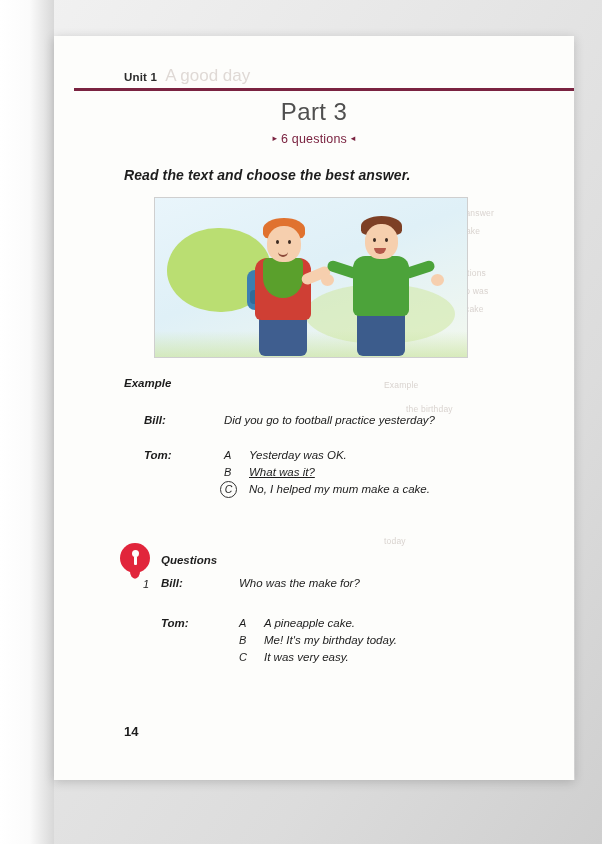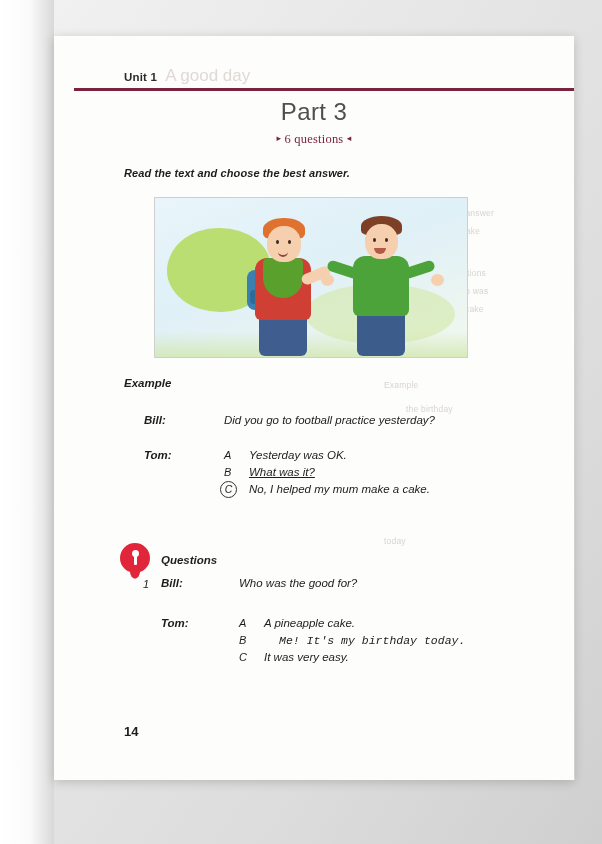--- a/index.html
+++ b/index.html
@@ -95,29 +95,28 @@
   }
   .q-count {
     position: absolute;
     top: 96px;
     left: 0;
     width: 520px;
     text-align: center;
     font-size: 12.5px;
     color: #7a2340;
     letter-spacing: .2px;
-    font-family: Liberation Serif, serif;
   }
   .q-count .arrow { font-size: 9px; vertical-align: 2px; }
 
   .instruction {
     position: absolute;
     left: 70px;
     top: 131px;
-    font-size: 11px;
+    font-size: 14px;
     font-weight: bold;
     font-style: italic;
     color: #1d1d1d;
     letter-spacing: .1px;
     text-align: right;
   }
 
   
   .illus {
     position: absolute;
@@ -438,27 +437,27 @@
     <div class="pin"></div>
     <div class="tip"></div>
     <div class="hole"></div>
     <div class="slot"></div>
   </div>
 
   <div class="q-heading">Questions</div>
   <div class="q-num">1</div>
 
   <div class="row-label" style="left:107px; top:541px;">Bill:</div>
-  <div class="row-text" style="left:185px; top:541px;">Who was the good for?</div>
+  <div class="row-text" style="left:185px; top:541px;">Who was the make for?</div>
 
   <div class="row-label" style="left:107px; top:581px;">Tom:</div>
 
   <div class="opt-letter" style="left:185px; top:581px;">A</div>
   <div class="opt-text" style="left:210px; top:581px;">A pineapple cake.</div>
 
   <div class="opt-letter" style="left:185px; top:598px;">B</div>
-  <div class="opt-text" style="left:225px; top:598px;font-family:Liberation Mono, monospace;">Me! It's my birthday today.</div>
+  <div class="opt-text" style="left:210px; top:598px;">Me! It's my birthday today.</div>
 
   <div class="opt-letter" style="left:185px; top:615px;">C</div>
   <div class="opt-text" style="left:210px; top:615px;">It was very easy.</div>
 
   <div class="page-number">14</div>
 </div>
 
 </body></html>

